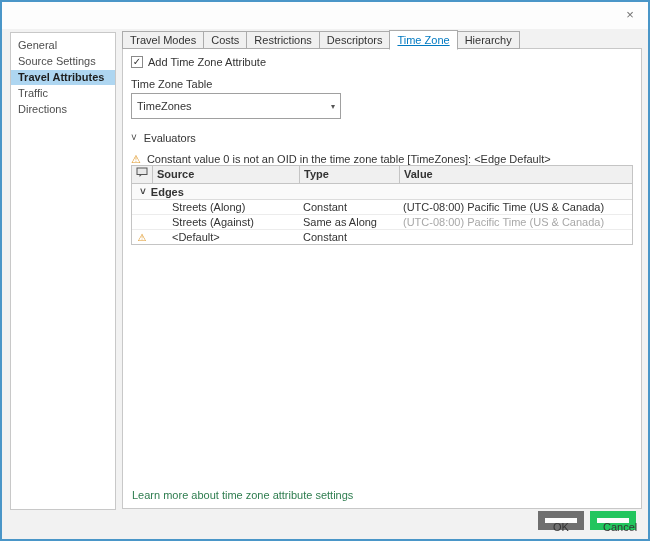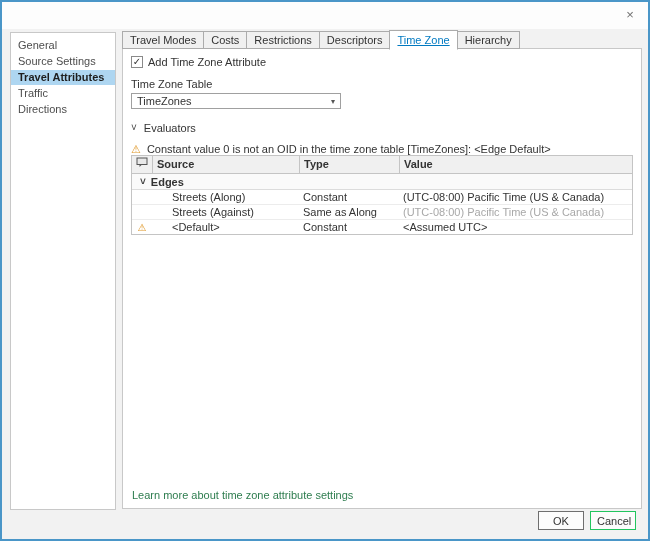--- a/index.html
+++ b/index.html
@@ -55,21 +55,21 @@
   }
   .panel-inner { padding:5px 8px; font-size:11px; color:#333; }
   .check-row { margin-top:2px; display:flex; align-items:center; }
   .checkbox {
     width:12px; height:12px; box-sizing:border-box; border:1px solid #8a8a8a;
     background:#fff; margin-right:5px; text-align:center; line-height:10px;
     font-size:10px; color:#333; cursor:pointer;
   }
   .field-label { margin-top:10px; }
   .combobox {
-    margin-top:3px; width:210px; height:16px; box-sizing:border-box;
+    margin-top:3px; width:210px; height:26px; box-sizing:border-box;
     border:1px solid #a0a0a0; background:#fff; display:flex; align-items:center;
     justify-content:space-between; padding:0 5px; cursor:pointer;
   }
   .combo-arrow { font-size:8px; color:#555; }
   .section-row { margin-top:13px; display:flex; align-items:center; cursor:pointer; }
   .chev { font-size:10px; color:#444; margin-right:7px; line-height:10px; }
   .warning-row { margin-top:9px; display:flex; align-items:center; }
   .warn-icon { color:#e09a2d; font-size:11px; margin-right:6px; line-height:11px; }
   
   .grid { border:1px solid #c4c4c4; background:#fff; }
@@ -89,21 +89,21 @@
   .grow.data .col-source { padding-left:20px; }
   .muted { color:#a8a8a8; }
   .bubble-icon { display:inline-block; }
   
   .learn-link {
     position:absolute; left:9px; bottom:7px; font-size:11px; color:#2e7d4f; cursor:pointer;
   }
   
   .btn {
     position:absolute; bottom:9px; height:19px; box-sizing:border-box;
-    background:#fcfcfc; border:1px solid #22c55e; font-size:11px; color:#333;
+    background:#fcfcfc; border:7px solid #22c55e; font-size:11px; color:#333;
     text-align:center; line-height:17px; cursor:pointer;
     font-family:"Liberation Sans", sans-serif;
   }
   .btn-ok { right:64px; width:46px; border-color:#6f6f6f; }
   .btn-cancel { right:12px; width:46px; }
 </style>
 </head>
 <body>
 
 <div class="dialog">
@@ -188,21 +188,20 @@
           <div class="cell col-type">Same as Along</div>
           <div class="cell col-value muted">(UTC-08:00) Pacific Time (US &amp; Canada)</div>
         </div>
 
         <div class="grow data">
           <div class="cell col-icon">
             <span class="warn-icon" style="margin:0; font-size:10px;">⚠</span>
           </div>
           <div class="cell col-source">&lt;Default&gt;</div>
           <div class="cell col-type">Constant</div>
-          <div class="cell col-value">&lt;Assumed UTC&gt;</div>
         </div>
       </div>
 
     </div>
 
     <div class="learn-link">Learn more about time zone attribute settings</div>
   </div>
 
   <button class="btn btn-ok">OK</button>
   <button class="btn btn-cancel">Cancel</button>

